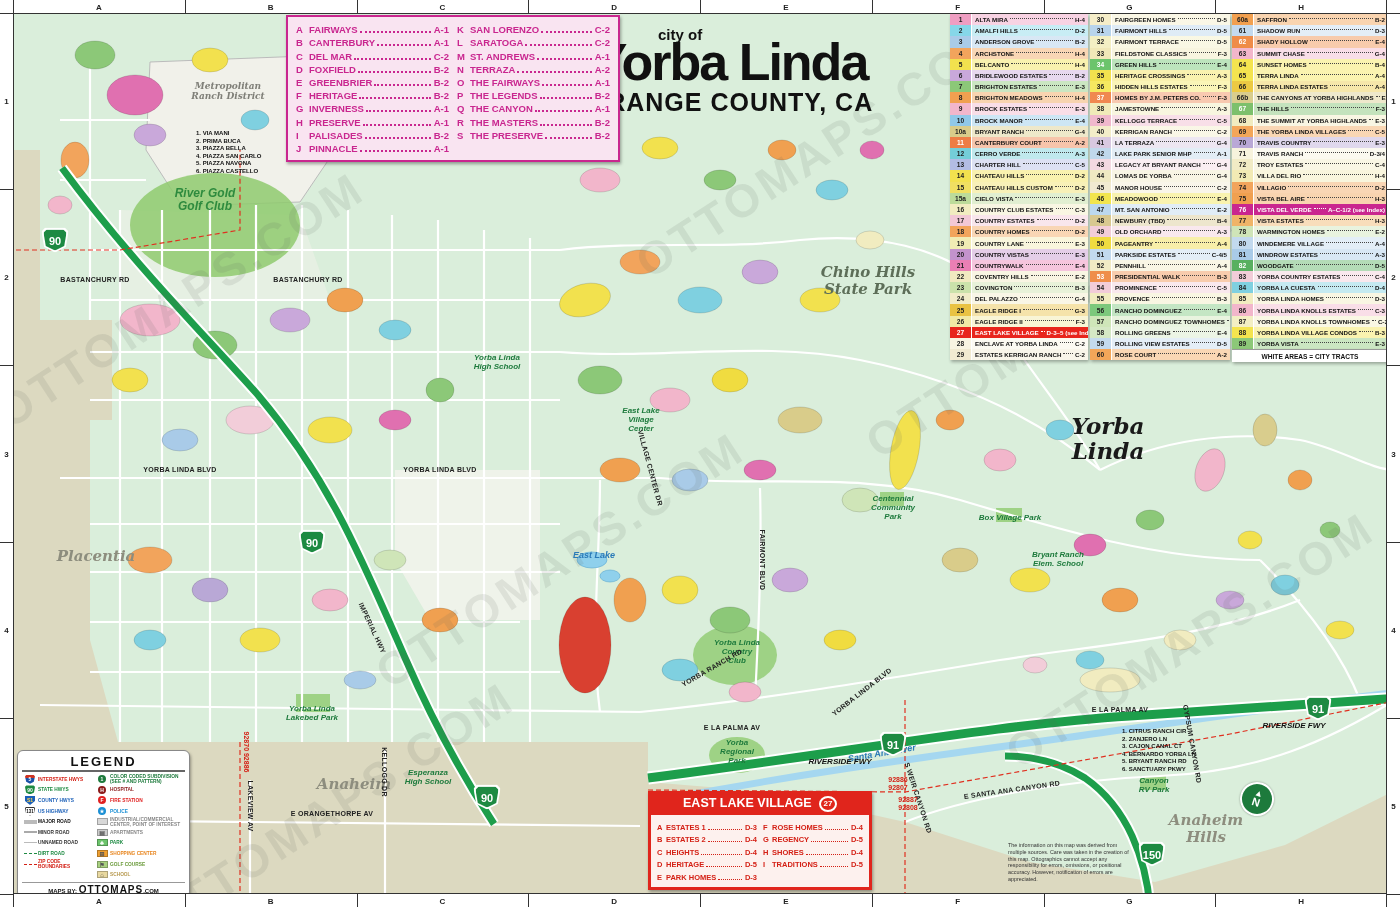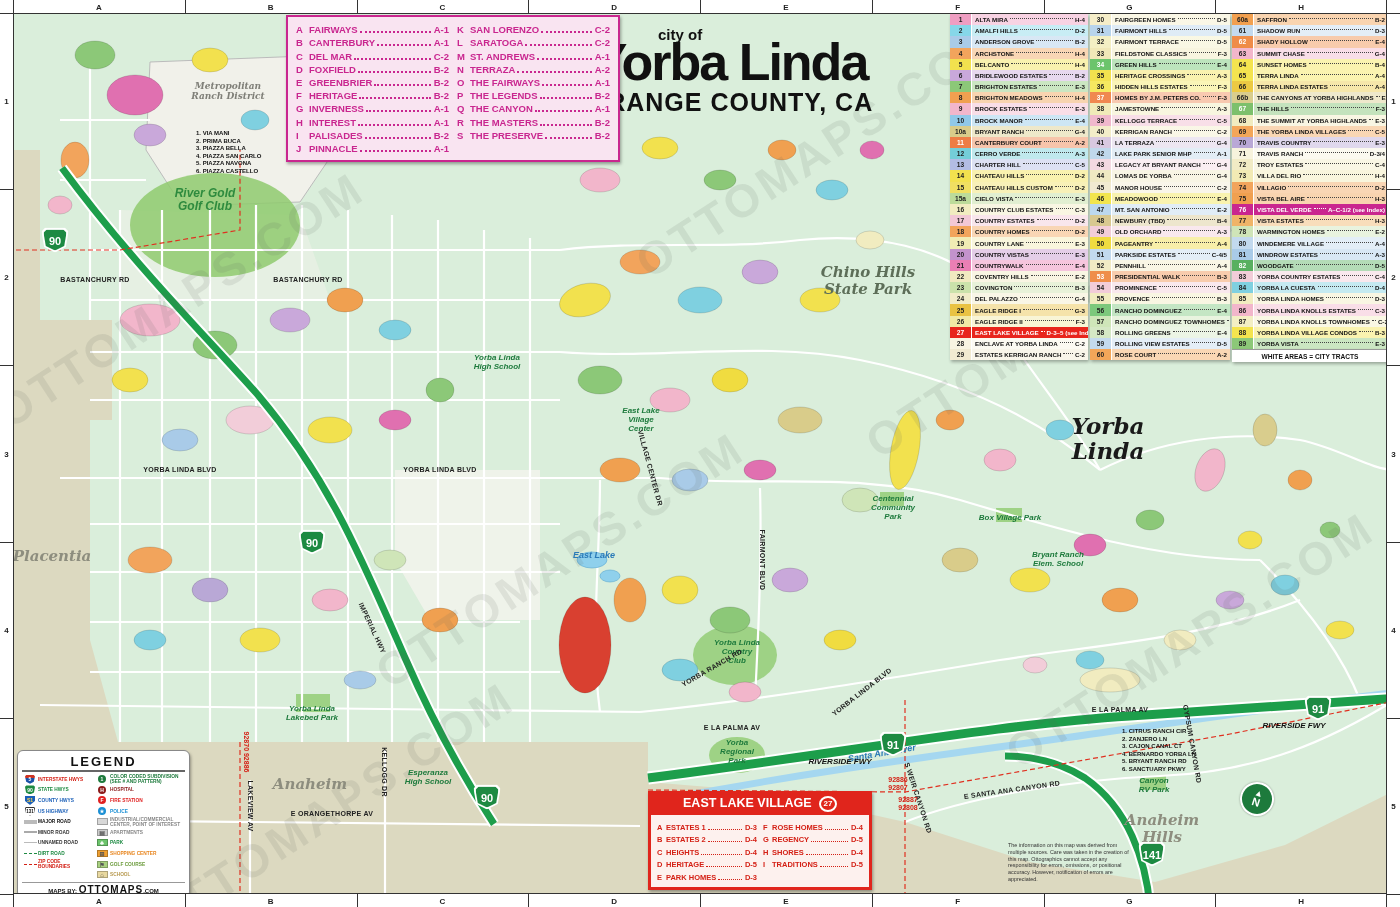--- a/index.html
+++ b/index.html
@@ -16,21 +16,21 @@
   .tick{position:absolute;background:#333;}
   
   #map-svg{position:absolute;left:0;top:0;z-index:1;}
   
   .wm{position:absolute;z-index:6;font-weight:bold;font-size:46px;letter-spacing:4px;
       color:rgba(90,95,90,0.12);transform:translate(-50%,-50%) rotate(-33deg);white-space:nowrap;}
   
   #labels{position:absolute;inset:0;z-index:7;pointer-events:none;}
   .maplbl{position:absolute;transform:translate(-50%,-50%);white-space:pre-line;text-align:center;line-height:1.1;}
   .city-lg{font-family:"DejaVu Serif",serif;font-style:italic;font-weight:bold;font-size:23px;color:#1a1a1a;}
-  .city{font-family:"DejaVu Serif",serif;font-style:italic;font-weight:bold;font-size:15px;color:#8d8d7e;}
+  .city{font-family:"DejaVu Serif",serif;font-style:italic;font-weight:bold;font-size:15px;color:#8d8d7e;margin-left:44px;}
   .statepark{font-family:"DejaVu Serif",serif;font-style:italic;font-weight:bold;font-size:15px;color:#5d6e58;}
   .muni{font-family:"DejaVu Serif",serif;font-style:italic;font-weight:bold;font-size:9px;color:#7f7f78;}
   .school{font-size:8px;font-weight:bold;font-style:italic;color:#1d7a3c;}
   .golf{font-size:12px;font-weight:bold;font-style:italic;color:#2e8b3e;}
   .street{font-size:7px;font-weight:bold;color:#222;letter-spacing:.3px;white-space:nowrap;}
   .fwy{font-size:8px;font-weight:bold;font-style:italic;color:#111;white-space:nowrap;}
   .river{font-size:9px;font-weight:bold;font-style:italic;color:#2a7ab8;white-space:nowrap;}
   .zip{font-size:7px;font-weight:bold;color:#d42015;white-space:nowrap;}
   .tiny-black{font-size:6px;font-weight:bold;color:#111;text-align:left;transform:translate(0,0);line-height:1.25;}
   .disc{font-size:5.4px;font-weight:normal;color:#333;text-align:left;transform:translate(0,0);
@@ -394,21 +394,21 @@
 
       <div class="shield" style="left: 893px; top: 744px;">
         <div class="shield-in">91</div>
       </div>
 
       <div class="shield" style="left: 1318px; top: 708px;">
         <div class="shield-in">91</div>
       </div>
 
       <div class="shield" style="left: 1152px; top: 854px;">
-        <div class="shield-in">141</div>
+        <div class="shield-in">150</div>
       </div>
     </div>
 
   <div id="compass" style="left:1240px;top:782px;">
     <div class="arr">▲</div>
     <div class="n">N</div>
   </div>
 
   <div id="title">
     <div class="cityof">city of</div>
@@ -464,21 +464,21 @@
 
           <div class="vrow">
             <span class="lt">G</span>
             <span>INVERNESS</span>
             <span class="lead"></span>
             <span>A-1</span>
           </div>
 
           <div class="vrow">
             <span class="lt">H</span>
-            <span>INTEREST</span>
+            <span>PRESERVE</span>
             <span class="lead"></span>
             <span>A-1</span>
           </div>
 
           <div class="vrow">
             <span class="lt">I</span>
             <span>PALISADES</span>
             <span class="lead"></span>
             <span>B-2</span>
           </div>

